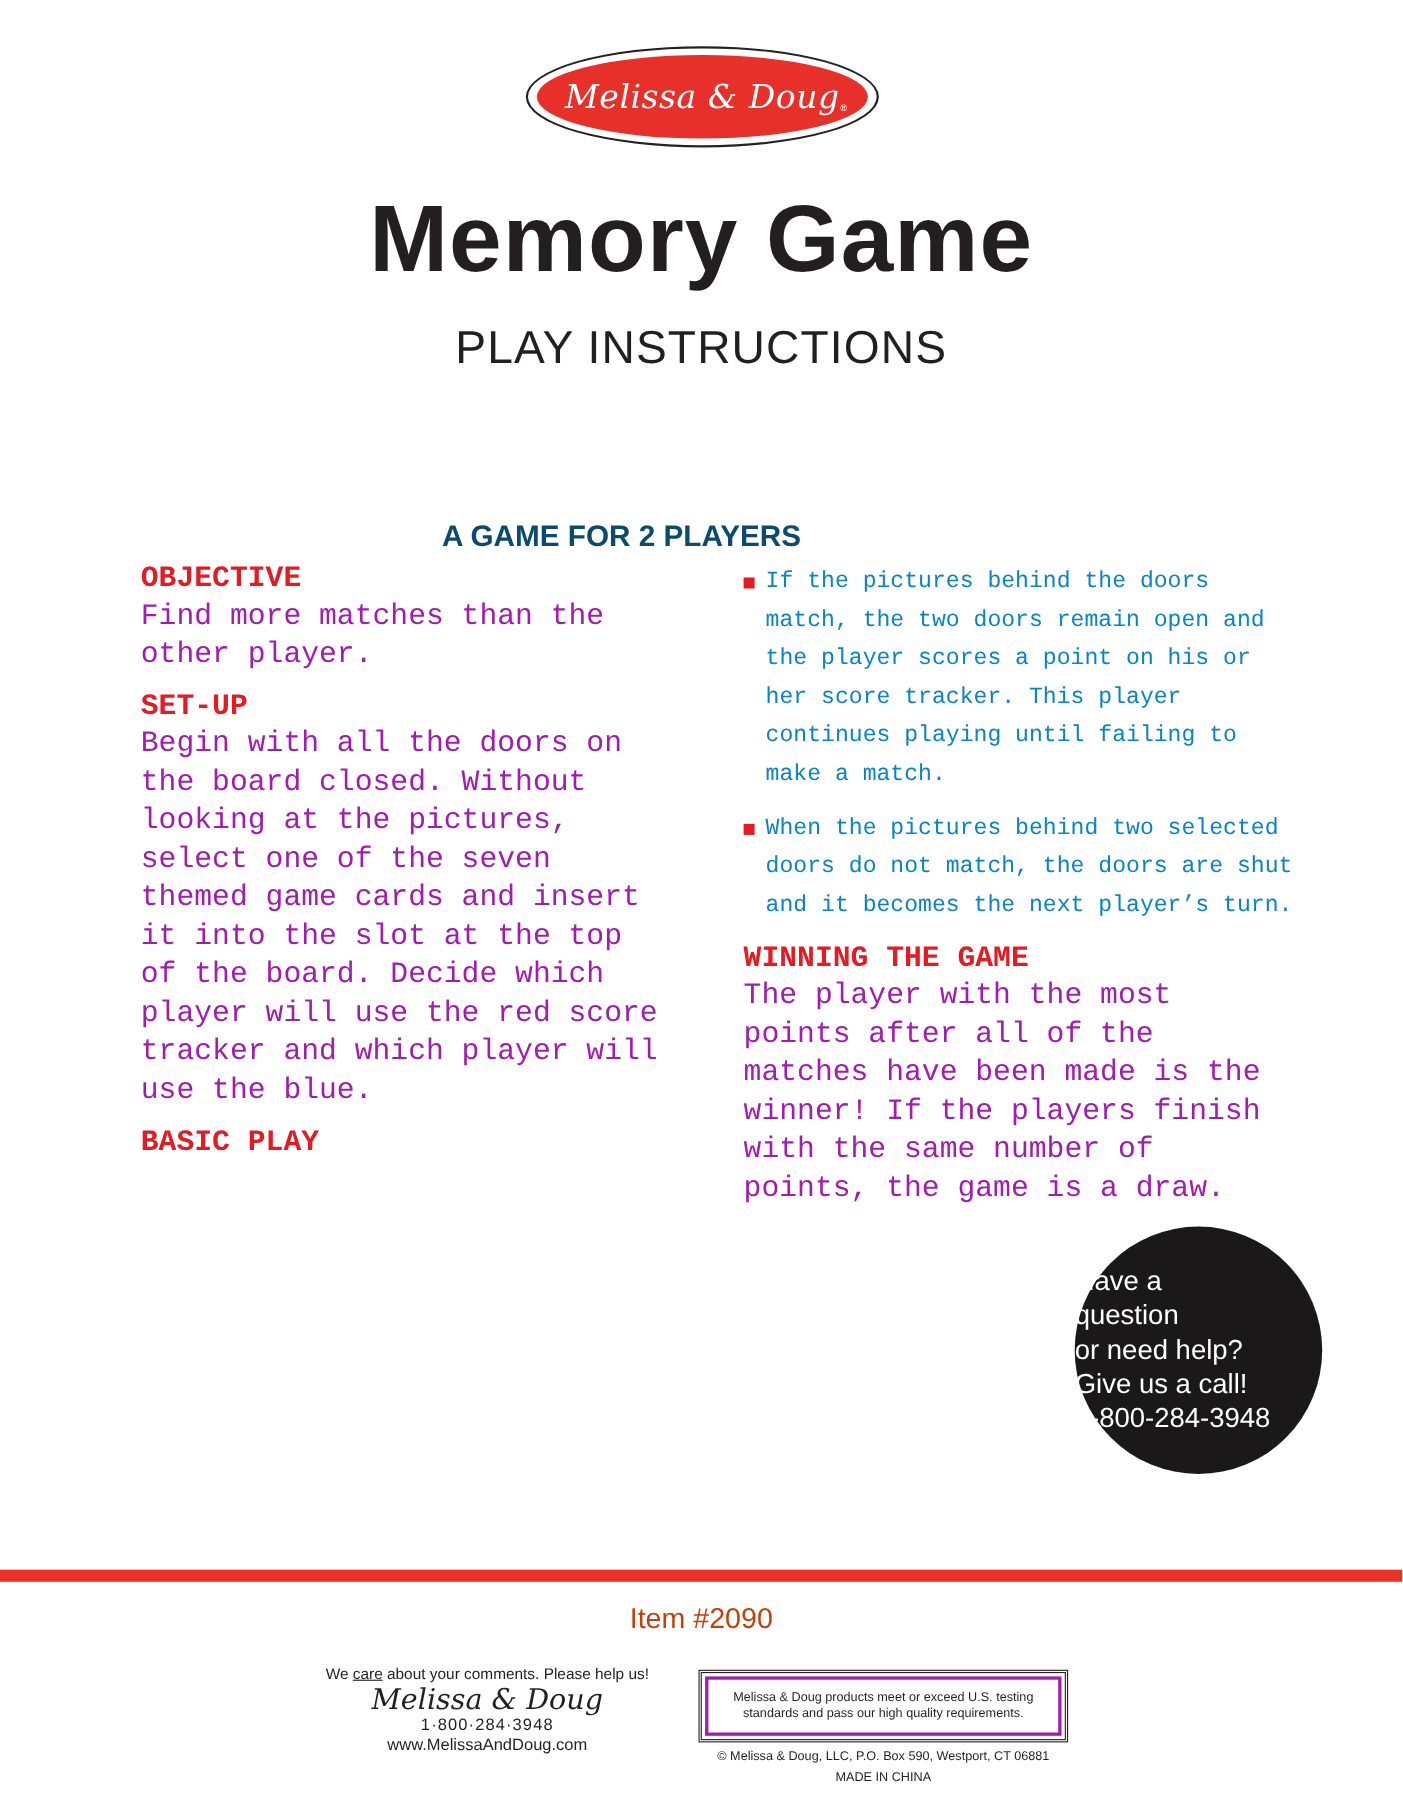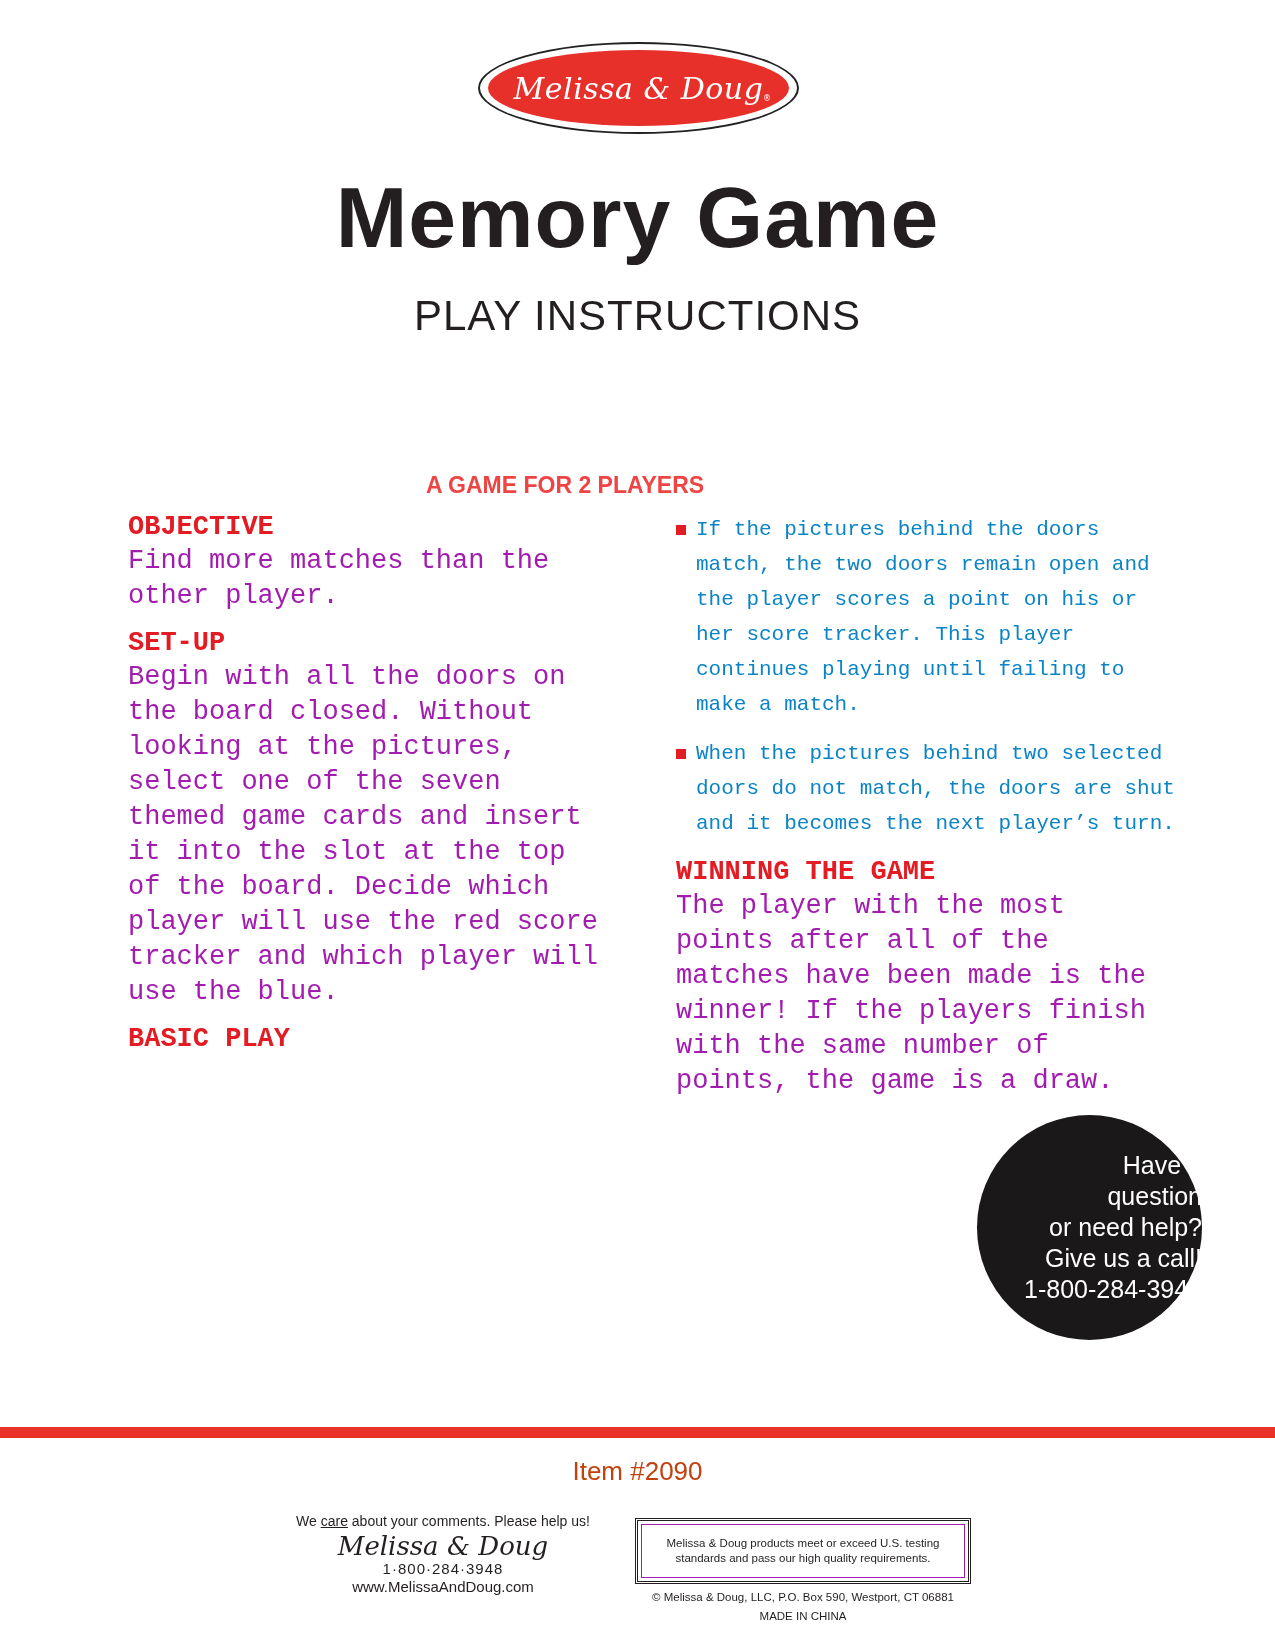--- a/index.html
+++ b/index.html
@@ -12,54 +12,54 @@
           border-radius: 50%; background: #e8302a; display: flex; align-items: center; justify-content: center; }
   .logo-text { color: #fff; font-family: "DejaVu Serif", serif; font-style: italic; font-size: 30px; letter-spacing: 0.5px; }
   .logo-reg { position: absolute; right: 26px; top: 50px; color: #fff; font-size: 8px; }
 
   .title { position: absolute; left: 0; width: 1275px; top: 168px; text-align: center;
            font-family: "Liberation Sans", sans-serif; font-size: 86px; color: #231f20; letter-spacing: 1px; }
   .subtitle { position: absolute; left: 0; width: 1275px; top: 292px; text-align: center;
            font-family: "Liberation Sans", sans-serif; font-size: 42px; color: #231f20; letter-spacing: 1px; }
 
   .players { position: absolute; left: 0; width: 1130px; top: 472px; text-align: center;
-             font-family: "Liberation Sans", sans-serif; font-weight: bold; font-size: 23px; color: #ef4444; }
+             font-family: "Liberation Sans", sans-serif; font-weight: bold; font-size: 27px; color: #0c4a6e; }
 
   .col { position: absolute; font-family: Liberation Mono, monospace; }
   .col-left { left: 128px; top: 510px; width: 530px; }
   .col-right { left: 676px; top: 512px; width: 500px; }
 
   .h { color: #e31b23; font-weight: bold; font-size: 27px; line-height: 34px; }
   .p { color: #a21caf; font-size: 27px; line-height: 35px; }
   .section { margin-bottom: 12px; }
 
   .bullet { position: relative; padding-left: 20px; color: #0a84c6; font-size: 21px; line-height: 35px; }
   .bullet .sq { position: absolute; left: 0; top: 13px; width: 10px; height: 10px; background: #e31b23; }
   .col-right .bullet { margin-bottom: 14px; }
 
   .help { position: absolute; left: 977px; top: 1115px; width: 225px; height: 225px; border-radius: 50%;
-          background: #1a1818; color: #fff; display: flex; flex-direction: column; align-items: flex-end; justify-content: center;
+          background: #1a1818; color: #fff; display: flex; flex-direction: column; align-items: flex-start; justify-content: center;
           font-family: "Liberation Sans", sans-serif; font-size: 25px; line-height: 31px; text-align: center; }
 
   .rule { position: absolute; left: 0; top: 1427px; width: 1275px; height: 11px; background: #ea3228; }
 
   .item { position: absolute; left: 0; width: 1275px; top: 1456px; text-align: center;
           font-family: "Liberation Sans", sans-serif; font-size: 26px; color: #c2410c; }
 
   .care { position: absolute; left: 290px; top: 1512px; width: 306px; text-align: center; color: #231f20;
           font-family: "Liberation Sans", sans-serif; }
   .care-line { font-size: 14px; line-height: 18px; }
   .care-line u { text-decoration: underline; }
   .care-logo { font-family: "DejaVu Serif", serif; font-style: italic; font-size: 26px; line-height: 28px; margin-top: 2px; }
   .care-phone { font-size: 15px; line-height: 18px; letter-spacing: 1px; }
   .care-url { font-size: 15px; line-height: 18px; }
 
   .qa-box { position: absolute; left: 635px; top: 1518px; width: 336px; height: 66px;
             border: 3px double #231f20; padding: 3px; }
-  .qa-box-inner { border: 1px solid #a21caf; height: 100%; display: flex; flex-direction: column; justify-content: center; align-items: center;
+  .qa-box-inner { border: 3px solid #a21caf; height: 100%; display: flex; flex-direction: column; justify-content: center; align-items: center;
             font-family: "Liberation Sans", sans-serif; font-size: 11.5px; line-height: 15px; color: #231f20; text-align: center; }
   .copy { position: absolute; left: 620px; width: 366px; top: 1591px; text-align: center; font-family: "Liberation Sans", sans-serif; font-size: 11.5px; color: #231f20; }
   .made { position: absolute; left: 620px; width: 366px; top: 1610px; text-align: center; font-family: "Liberation Sans", sans-serif; font-size: 11.5px; color: #231f20; }
 </style>
 </head>
 <body>
 
 <div class="logo">
   <div class="logo-inner">
     <span class="logo-text">Melissa &amp; Doug</span>

